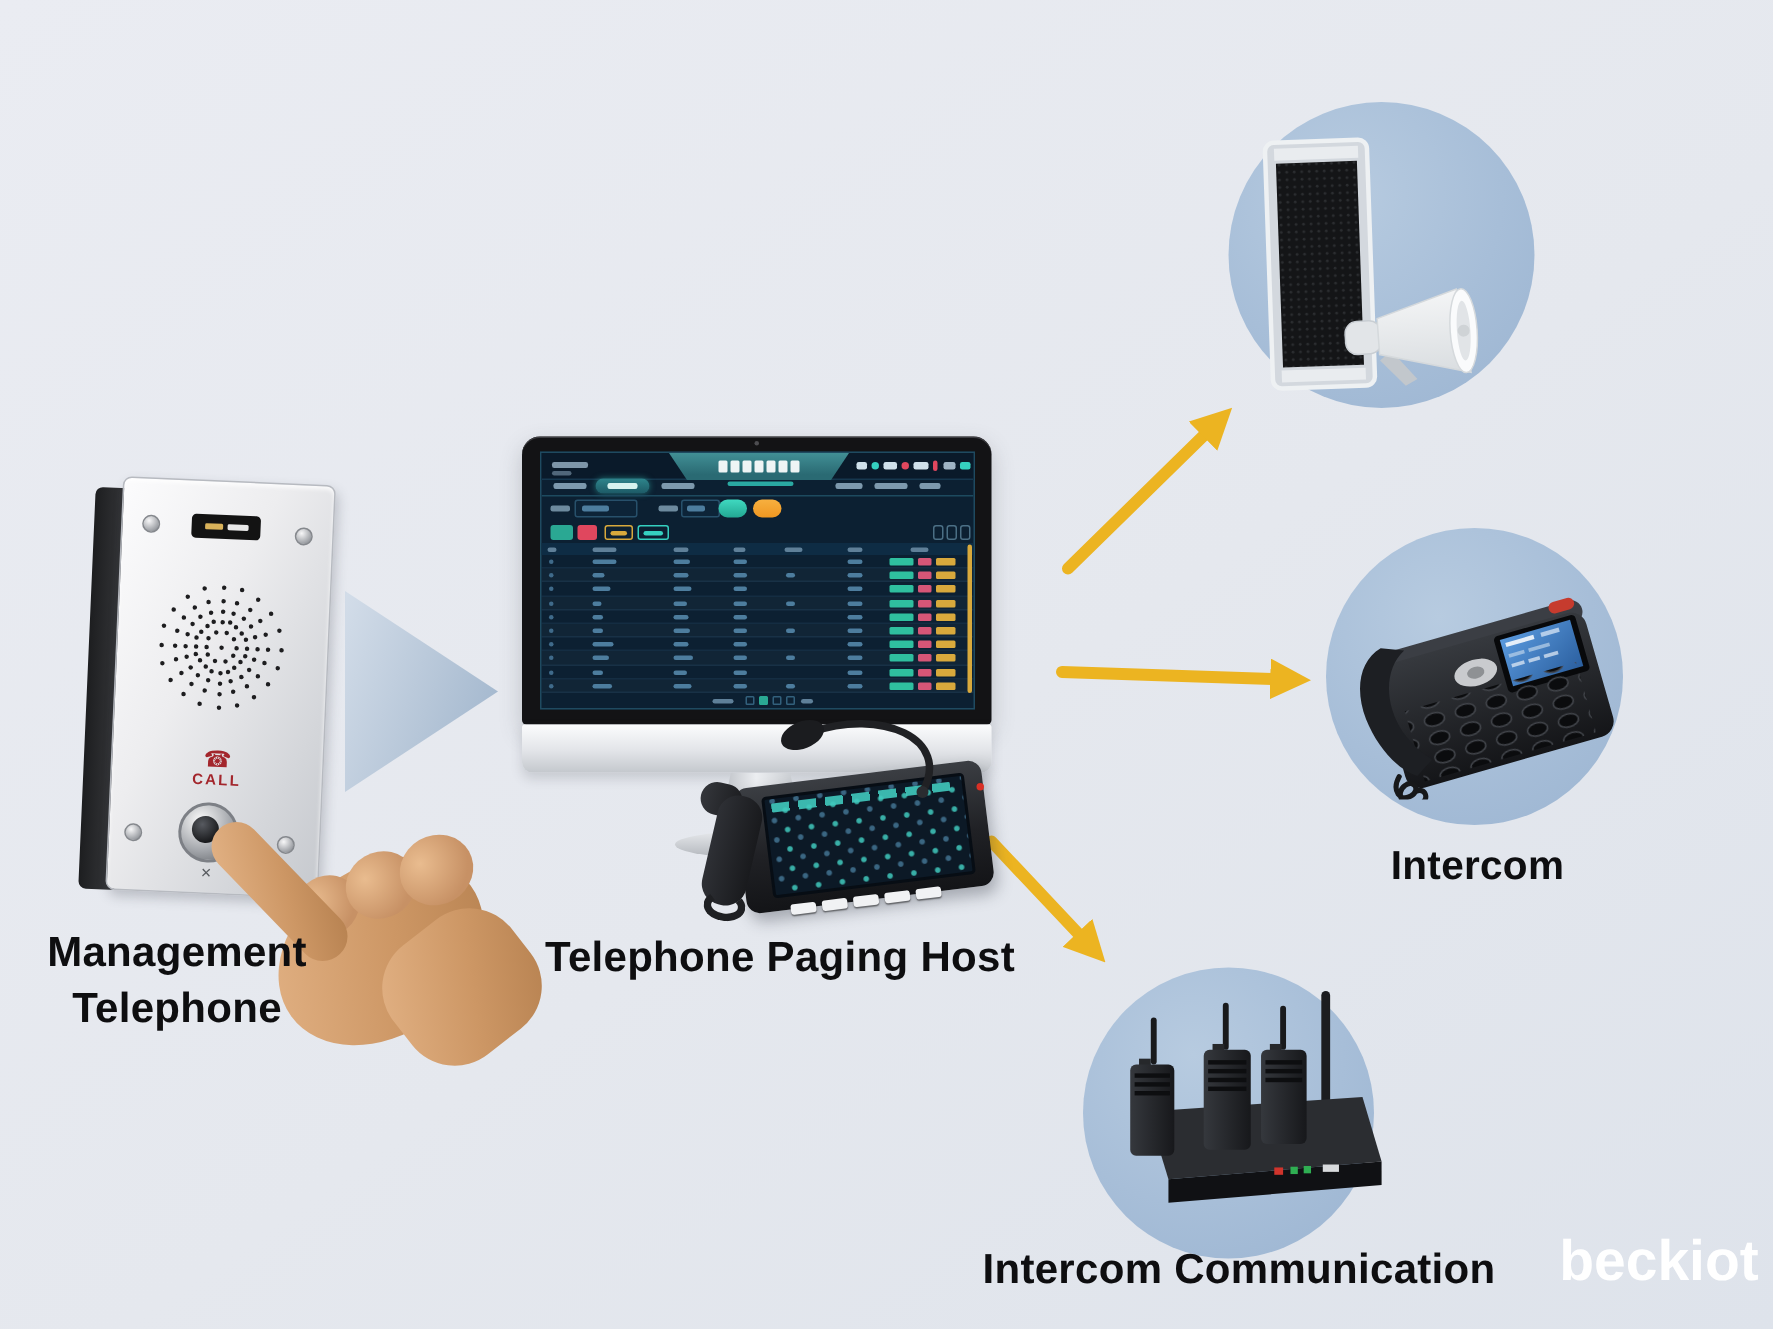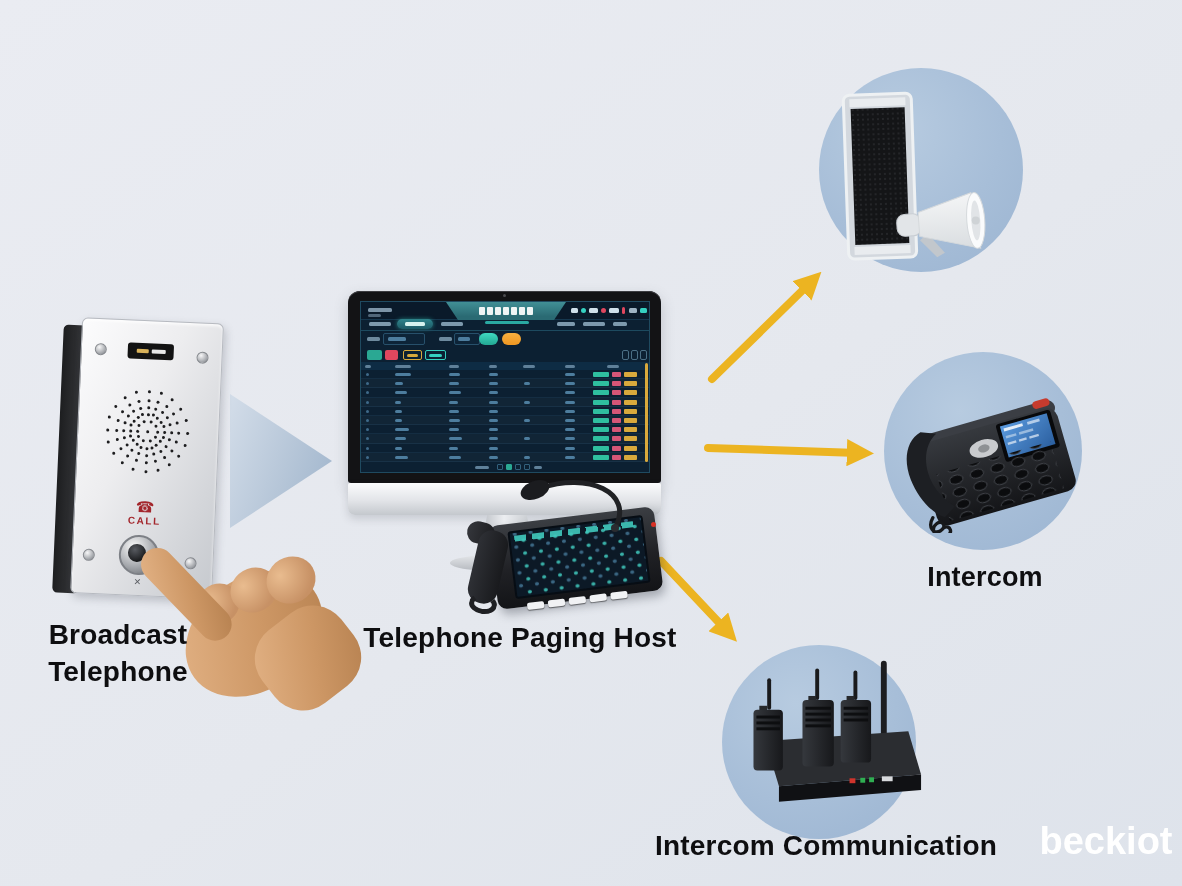--- a/index.html
+++ b/index.html
@@ -577,19 +577,19 @@
     </g>
     <polygon points="52,132 197,120 197,136 52,148" fill="#101114"></polygon>
     <rect x="124" y="124" width="6" height="5" fill="#d0342c"></rect>
     <rect x="135" y="123.5" width="5" height="5" fill="#2fae52"></rect>
     <rect x="144" y="123" width="5" height="5" fill="#2fae52"></rect>
     <rect x="157" y="122" width="11" height="5" fill="#d8dadd"></rect>
   </svg>
   <div class="diagram-label lbl-wireless">Intercom Communication</div>
 
   <div class="diagram-label lbl-emergency">
-    <div>Broadcast</div>
+    <div>Management</div>
     <div>Telephone</div>
   </div>
   <div class="diagram-label lbl-mph">Telephone Paging Host</div>
   <div class="brand-logo">beckiot</div>
 
 </div>
 
 </body></html>

